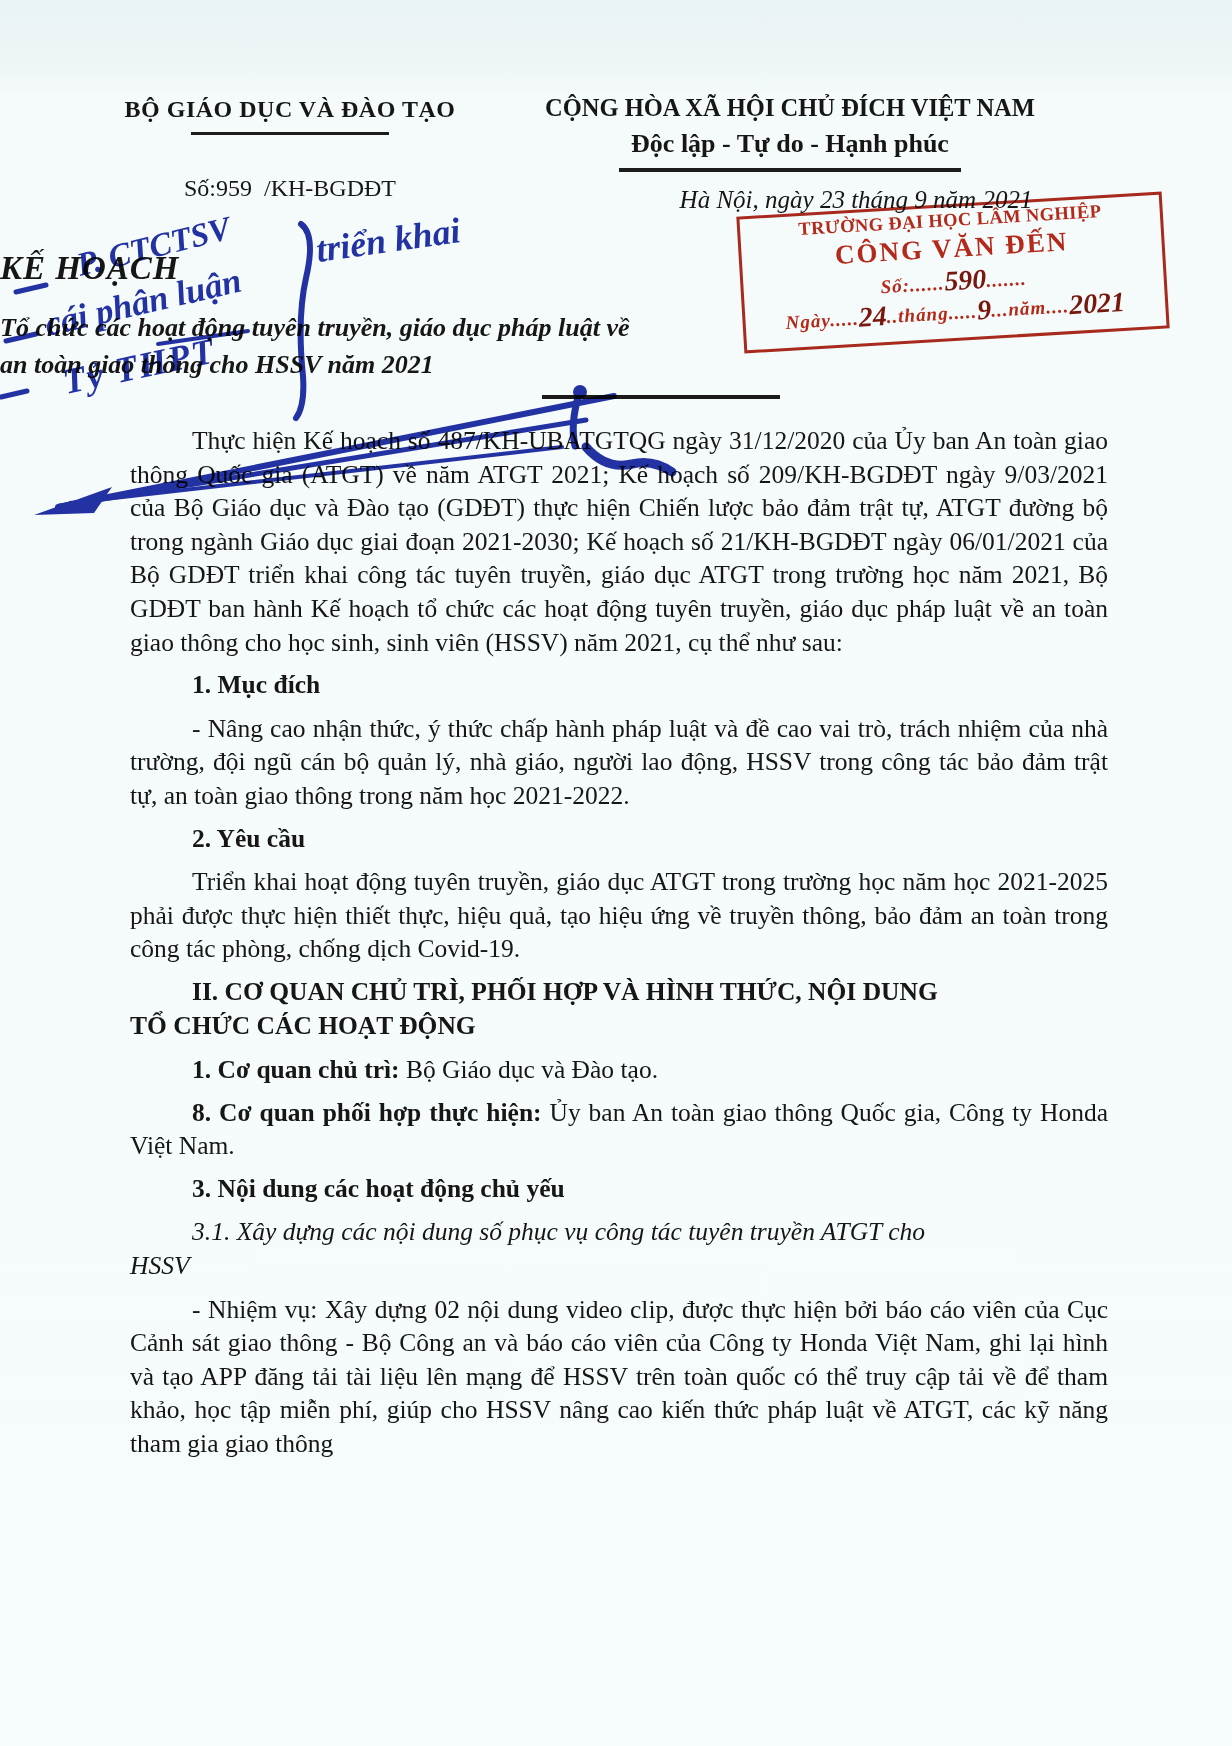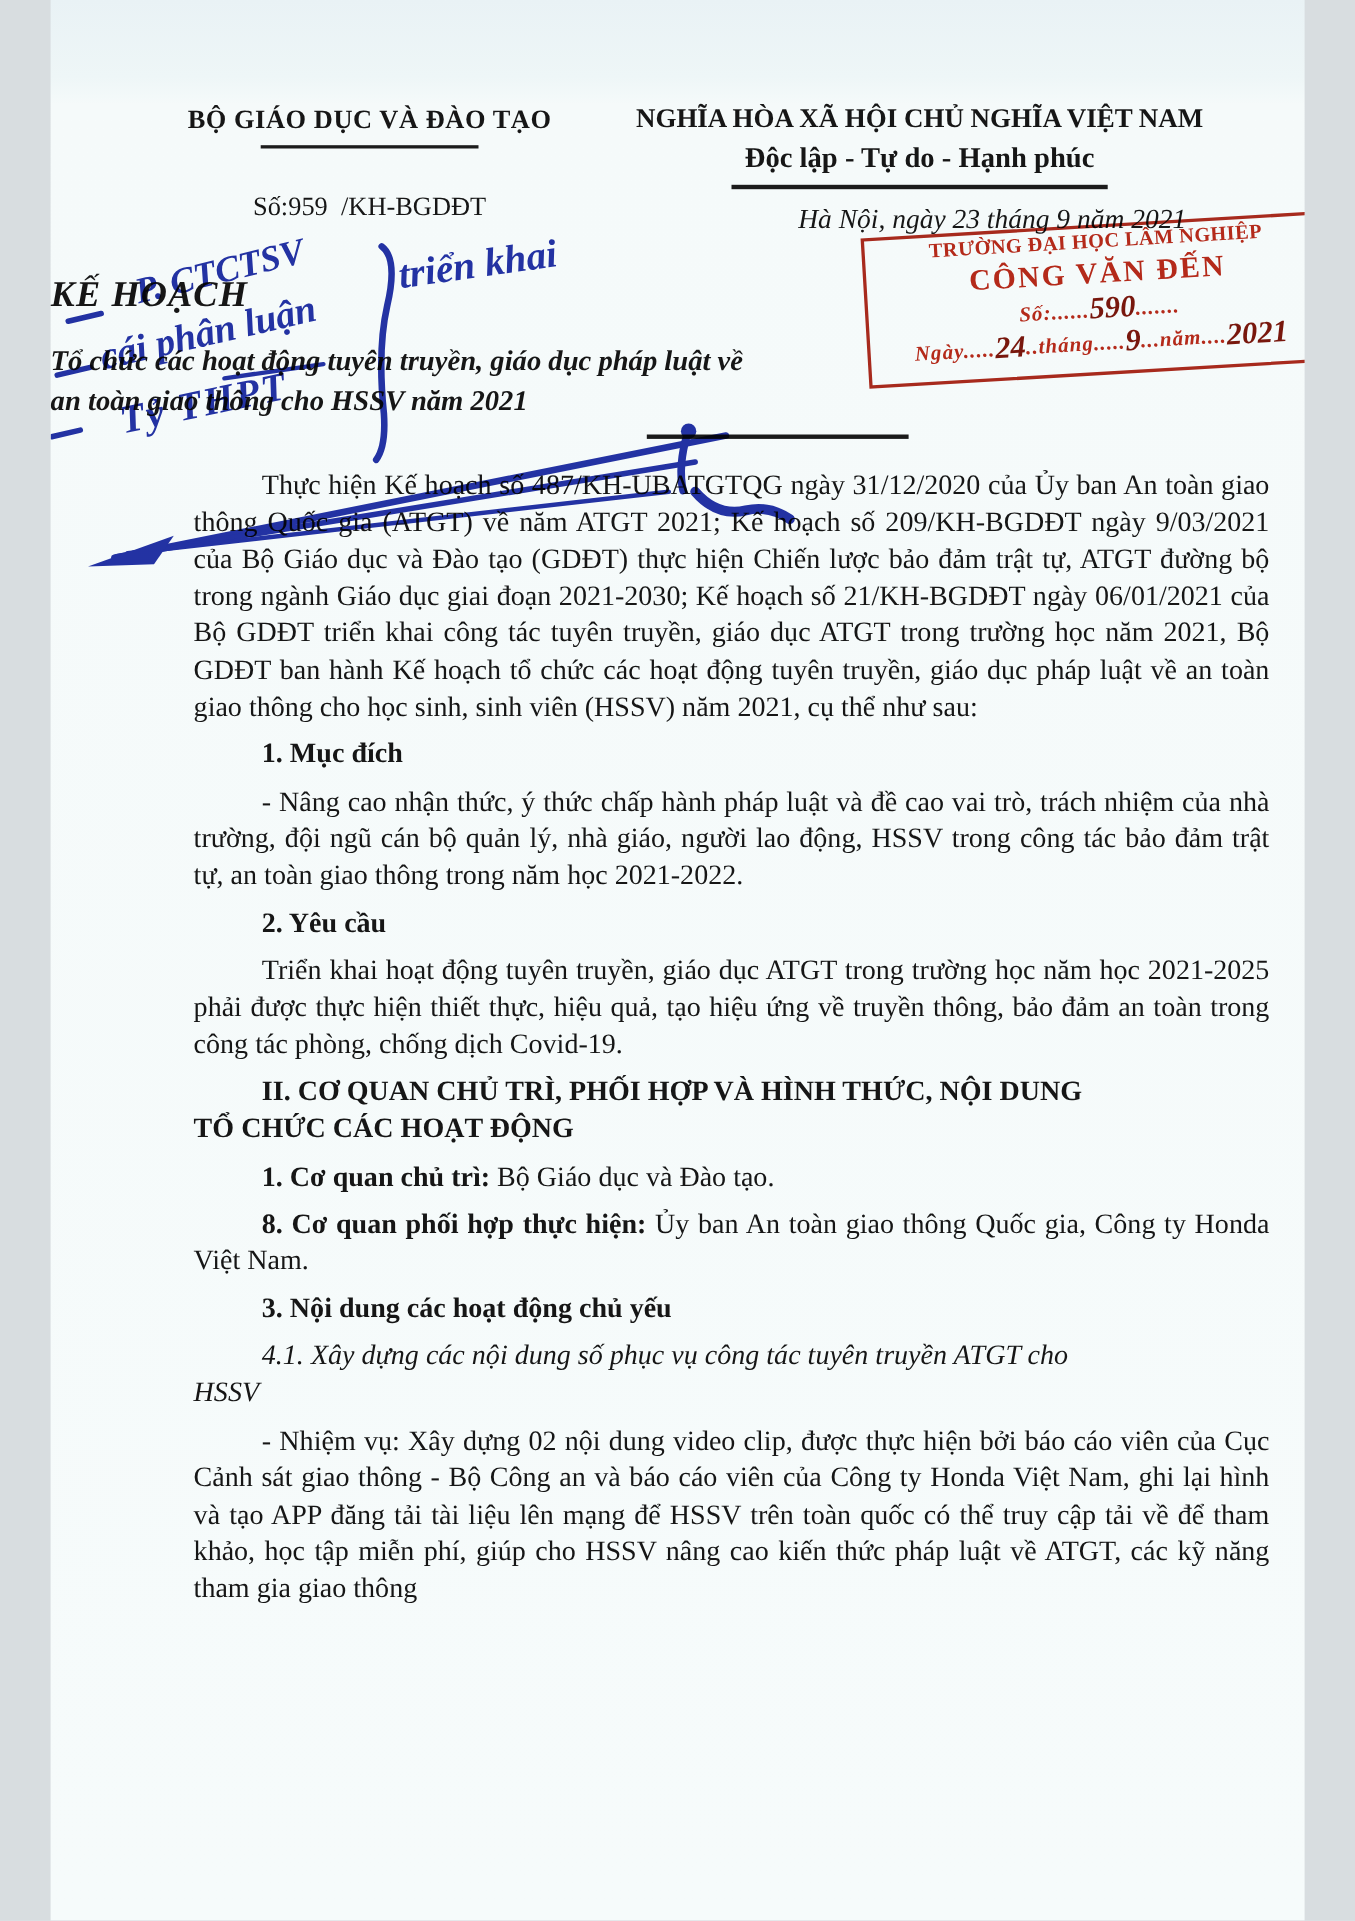--- a/index.html
+++ b/index.html
@@ -1,18 +1,18 @@
 <!DOCTYPE html>
 <html><head>
 <meta charset="utf-8">
 <style>
   html,body{margin:0;padding:0;background:#d8dde0;}
   .page{
     position:relative;
-    width:1140px;height:1746px;
+    width:1232px;height:1746px;
     margin:0 auto;
     background:linear-gradient(180deg,#e9f2f5 0px,#eef6f7 70px,#f5fafa 95px,#f6fbfb 100%);
     font-family:"Liberation Serif","DejaVu Serif",serif;
     color:#161616;
     overflow:hidden;
   }
   
   .hdr-left{position:absolute;left:112px;top:96px;width:356px;text-align:center;}
   .org{font-weight:bold;font-size:24px;letter-spacing:.5px;}
   .rule-left{width:198px;height:3px;background:#1c1c1c;margin:9px auto 0;}
@@ -64,21 +64,21 @@
 
 <div class="page">
 
   <div class="hdr-left">
     <div class="org">BỘ GIÁO DỤC VÀ ĐÀO TẠO</div>
     <div class="rule-left"></div>
     <div class="doc-number">Số:959  /KH-BGDĐT</div>
   </div>
 
   <div class="hdr-right">
-    <div class="nation">NGHĨA HÒA XÃ HỘI CHỦ NGHĨA VIỆT NAM</div>
+    <div class="nation">CỘNG HÒA XÃ HỘI CHỦ ĐÍCH VIỆT NAM</div>
     <div class="motto">Độc lập - Tự do - Hạnh phúc</div>
     <div class="rule-right"></div>
     <div class="dateline">Hà Nội, ngày 23 tháng 9 năm 2021</div>
   </div>
 
   <div class="stamp">
     <div class="stamp-org">TRƯỜNG ĐẠI HỌC LÂM NGHIỆP</div>
     <div class="stamp-title">CÔNG VĂN ĐẾN</div>
     <div class="stamp-number"><span>Số:......</span><span class="s-num">590</span><span>.......</span></div>
     <div class="stamp-date"><span>Ngày.....</span><span class="s-num">24</span><span>..tháng.....</span><span class="s-num">9</span><span>...năm....</span><span class="s-num">2021</span></div>
@@ -121,19 +121,19 @@
     <p class="h2">2. Yêu cầu</p>
     <p>Triển khai hoạt động tuyên truyền, giáo dục ATGT trong trường học năm học 2021-2025 phải được thực hiện thiết thực, hiệu quả, tạo hiệu ứng về truyền thông, bảo đảm an toàn trong công tác phòng, chống dịch Covid-19.</p>
     <p class="h1">
       <span>II. CƠ QUAN CHỦ TRÌ, PHỐI HỢP VÀ HÌNH THỨC, NỘI DUNG</span><br>
       <span>TỔ CHỨC CÁC HOẠT ĐỘNG</span>
     </p>
     <p><span class="lead">1. Cơ quan chủ trì:</span><span> Bộ Giáo dục và Đào tạo.</span></p>
     <p><span class="lead">8. Cơ quan phối hợp thực hiện:</span><span> Ủy ban An toàn giao thông Quốc gia, Công ty Honda Việt Nam.</span></p>
     <p class="h2">3. Nội dung các hoạt động chủ yếu</p>
     <p class="it">
-      <span>4.1. Xây dựng các nội dung số phục vụ công tác tuyên truyền ATGT cho</span><br>
+      <span>3.1. Xây dựng các nội dung số phục vụ công tác tuyên truyền ATGT cho</span><br>
       <span>HSSV</span>
     </p>
     <p>- Nhiệm vụ: Xây dựng 02 nội dung video clip, được thực hiện bởi báo cáo viên của Cục Cảnh sát giao thông - Bộ Công an và báo cáo viên của Công ty Honda Việt Nam, ghi lại hình và tạo APP đăng tải tài liệu lên mạng để HSSV trên toàn quốc có thể truy cập tải về để tham khảo, học tập miễn phí, giúp cho HSSV nâng cao kiến thức pháp luật về ATGT, các kỹ năng tham gia giao thông</p>
   </div>
 
 </div>
 
 </body></html>

